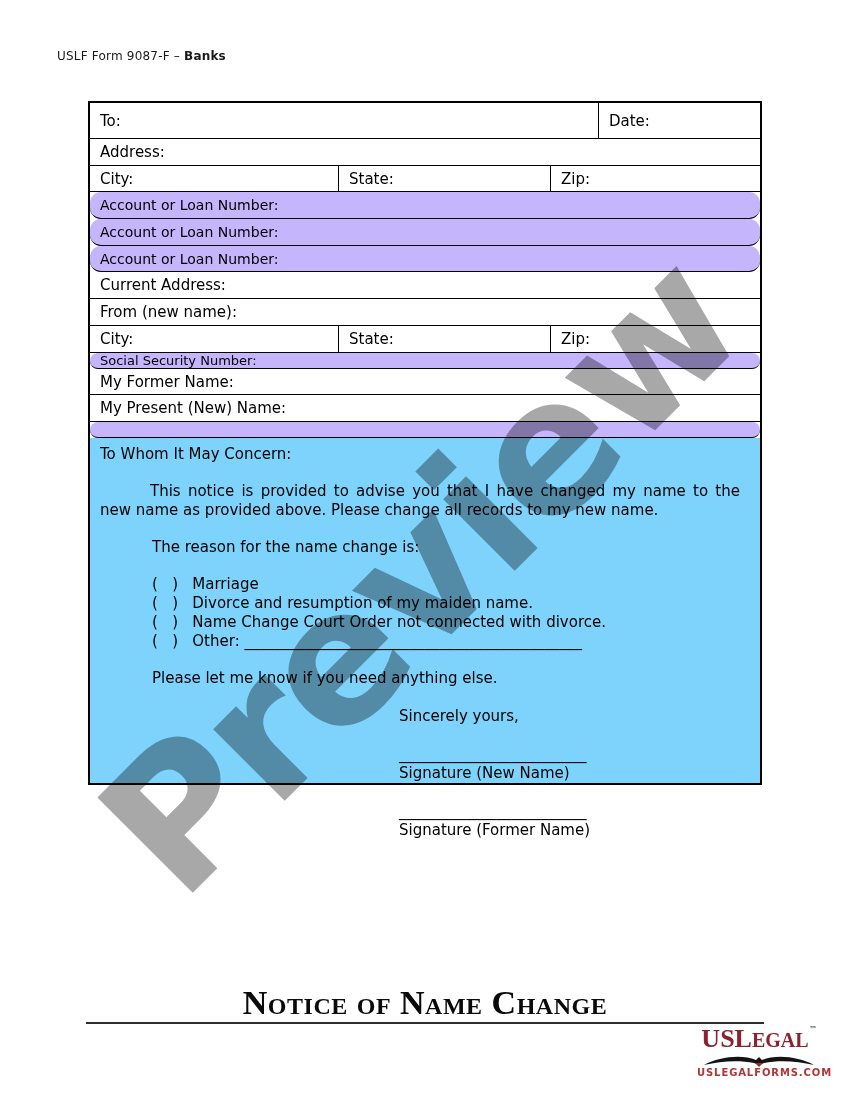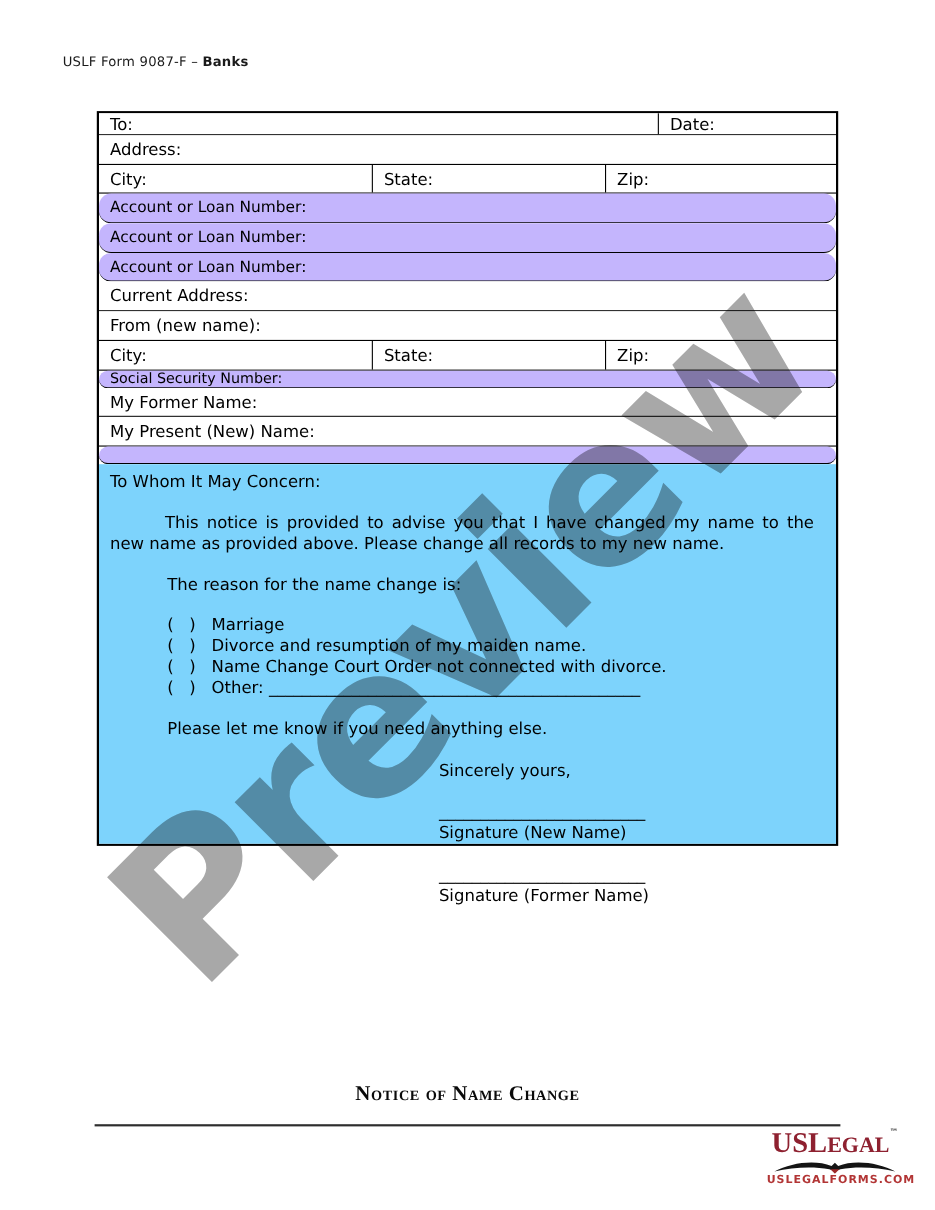--- a/index.html
+++ b/index.html
@@ -24,21 +24,21 @@
     display:flex; align-items:center;
     border-bottom:1px solid #000;
     font-size:15px; background:#fff;
   }
   .row:last-child { border-bottom:none; }
   .cell { height:100%; display:flex; align-items:center; padding-left:10px; }
   .cell.bordered { border-right:1px solid #000; }
   .gray { background:#c4b5fd; font-size:14px;border-radius:11px; }
   .ssn  { font-size:13px; }
 
-  .h28{height:20px}.h27{height:27px}.h26{height:26px}.h24{height:16px}
+  .h28{height:36px}.h27{height:27px}.h26{height:26px}.h24{height:16px}
 
   .w-to   { flex:0 0 509px; }
   .w-date { flex:1; }
   .w-city { flex:0 0 249px; }
   .w-state{ flex:0 0 212px;text-align:right; }
   .w-zip  { flex:1; }
 
   
   .body-box {
     height:345px; display:block; padding:7px 18px 0 10px;
@@ -63,21 +63,21 @@
     color:#a8a8a8; mix-blend-mode:multiply;
     pointer-events:none; white-space:nowrap; z-index:5;
   }
 
   
   .doc-title {
     position:absolute; left:87px; top:984px; width:676px;
     text-align:center;
     font-family:"Liberation Serif", serif;
     font-variant:small-caps; font-weight:700;
-    font-size:19px; letter-spacing:0.5px; color:#0a0a0a;
+    font-size:34px; letter-spacing:0.5px; color:#0a0a0a;
   }
   .footer-rule {
     position:absolute; left:86px; top:1022px; width:678px; height:2px;
     background:#2e2e2e;
   }
   .logo {
     position:absolute; left:697px; top:1026px; width:124px;
     text-align:center; line-height:1;
   }
   .logo-text {

